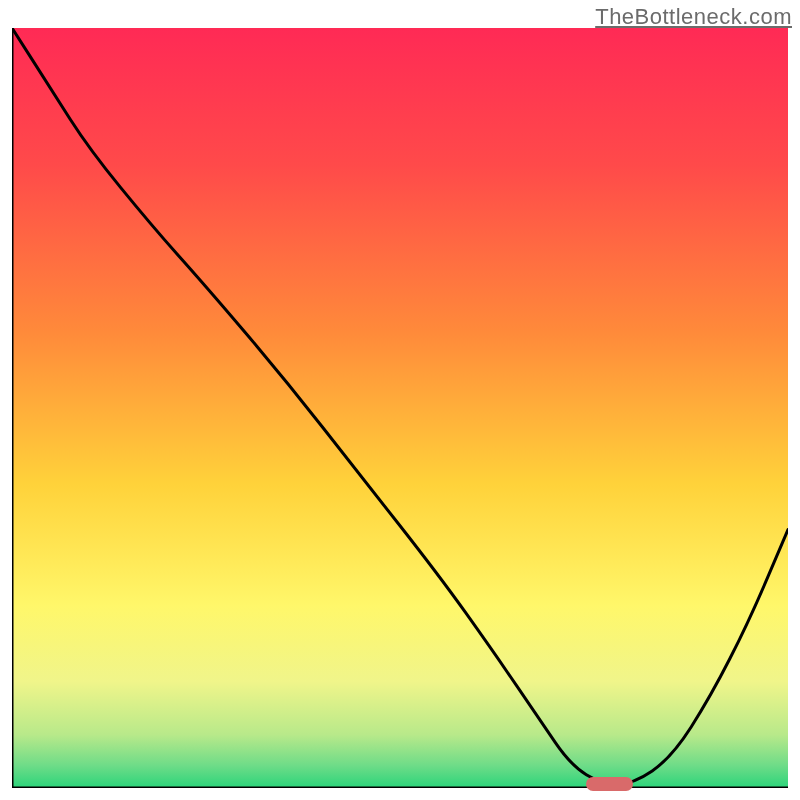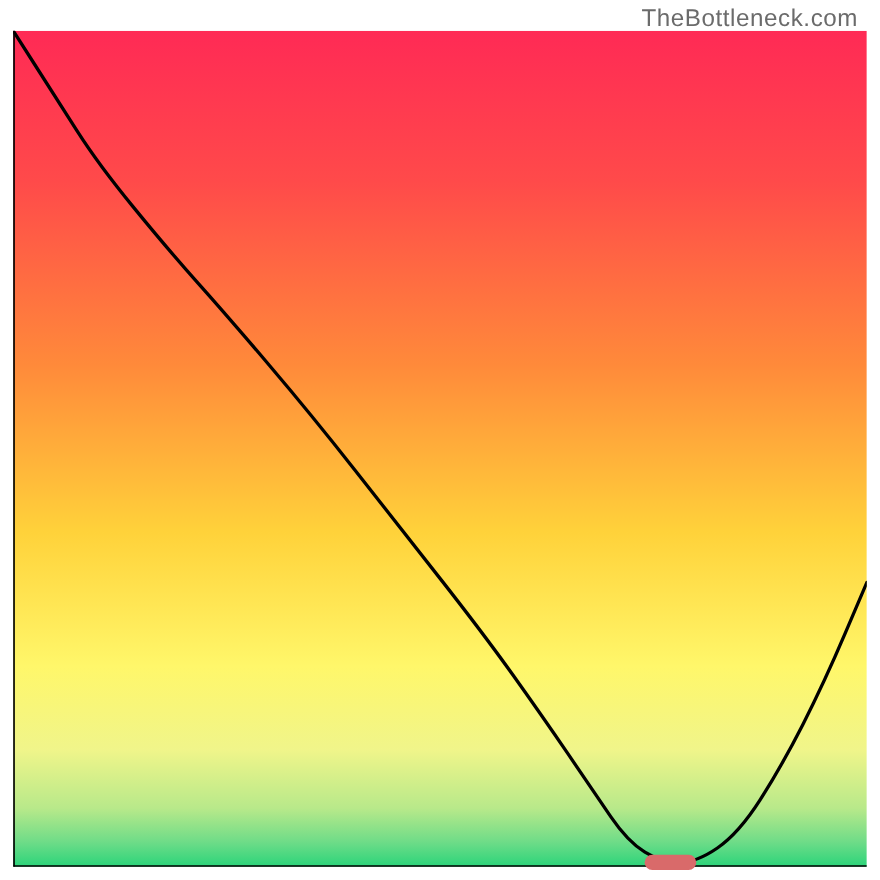--- a/index.html
+++ b/index.html
@@ -12,27 +12,28 @@
     background: #ffffff;
   }
   .wrap {
     position: relative;
     width: 800px;
     height: 800px;
   }
   .watermark {
     position: absolute;
     top: 4px;
-    right: 20px;
+    right: 8px;
     color: #6b6b6b;
     font-size: 22px;
     font-weight: 500;
     letter-spacing: 0.5px;
     z-index: 5;
     user-select: none;
+    text-decoration: underline;
   }
   .plot {
     position: absolute;
     left: 12px;
     top: 28px;
     width: 776px;
     height: 760px;
     
   }
   .gradient {

